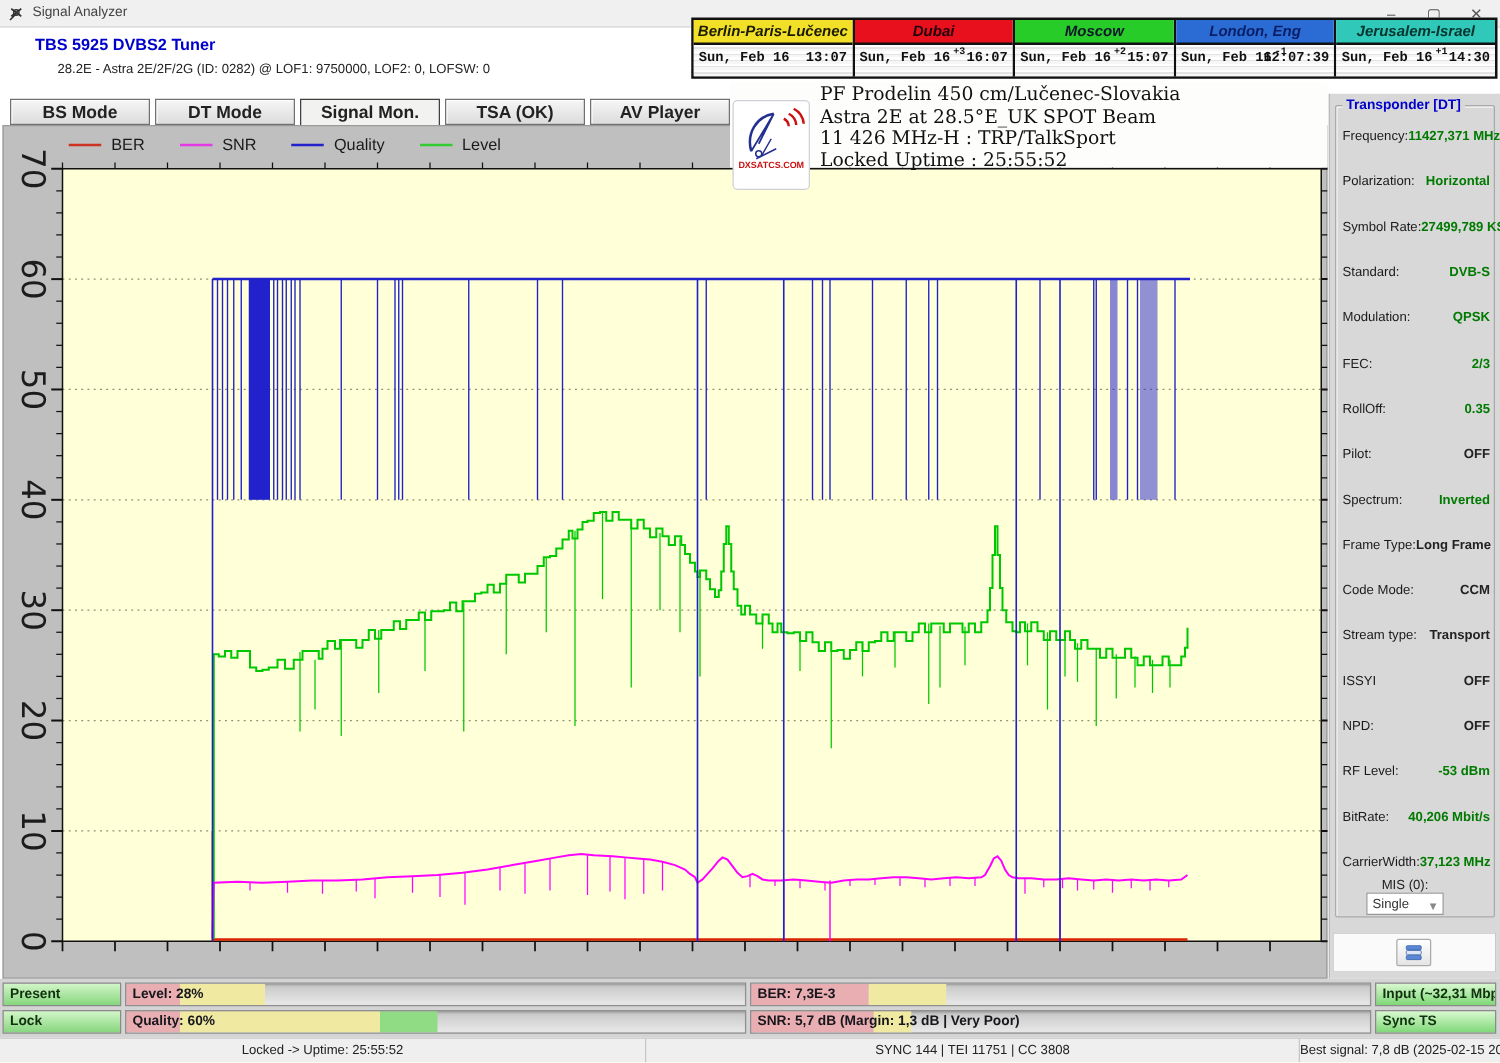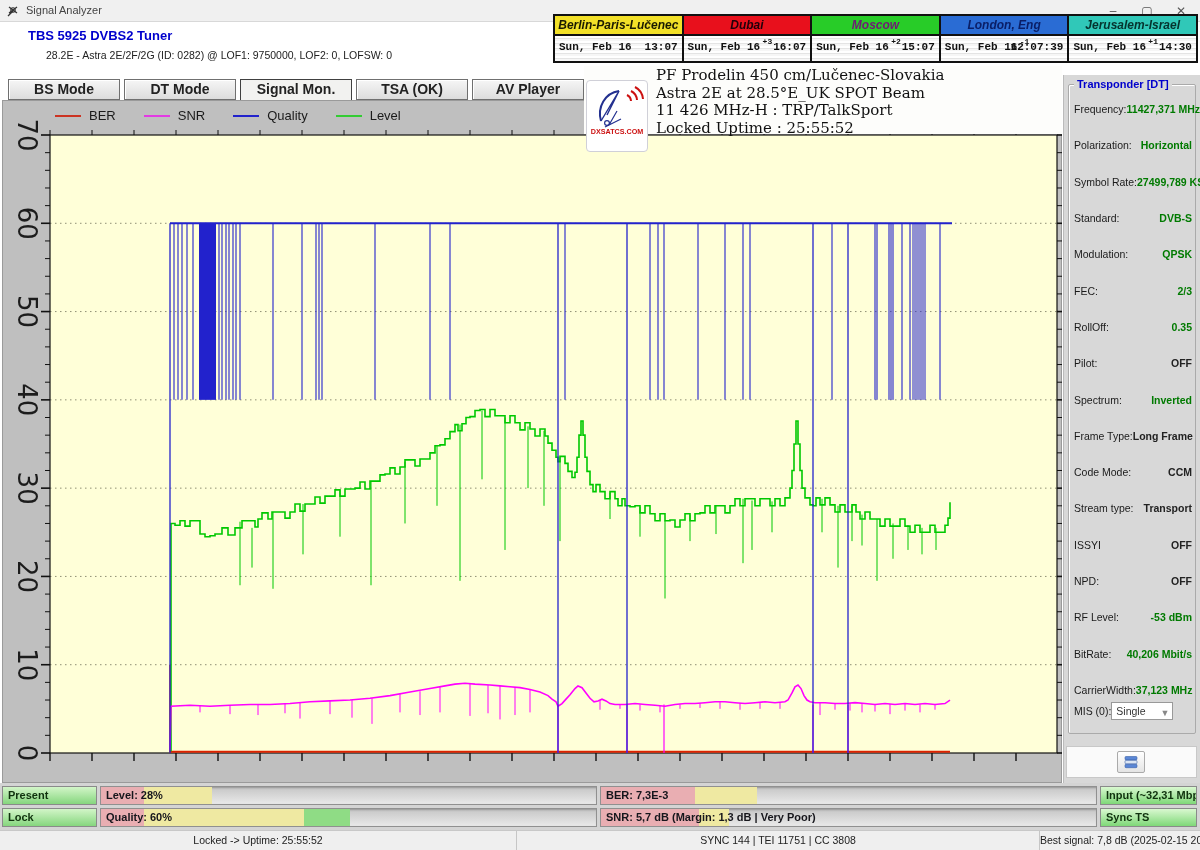--- a/index.html
+++ b/index.html
@@ -49,21 +49,21 @@
 
   
   #right-panel { left:1063px; top:75px; width:137px; height:708px; background:#d8d8d8; border-left:1px solid #bbb; }
   #groupbox { left:1068px; top:84px; width:128px; height:650px; border:1px solid #aaa; box-shadow:1px 1px 0 #fff inset; border-radius:2px; }
   #groupbox-title { left:1074px; top:78px; font-size:11px; font-weight:bold; color:#0000cc; background:#d8d8d8; padding:0 3px; }
   #tp-rows { left:1074px; top:102px; width:118px; height:595px; display:flex; flex-direction:column; justify-content:space-between; }
   .tp-row { display:flex; justify-content:space-between; align-items:center; height:14px; }
   .tp-label { font-size:10.5px; color:#1a1a1a; white-space:nowrap; }
   .tp-value { font-size:10.5px; font-weight:bold; white-space:nowrap; }
   .tp-green { color:#007a00; } .tp-dark { color:#222; }
-  #mis-row { left:1074px; top:702px; width:100px; display:flex; justify-content:flex-start; align-items:center; }
+  #mis-row { left:1074px; top:702px; width:100px; display:flex; justify-content:center; align-items:center;flex-direction:column; }
   #mis-label { font-size:10.5px; color:#1a1a1a; }
   #mis-select { width:62px; height:18px; background:#fff; border:1px solid #999; font-size:10.5px; color:#333; padding-left:4px; line-height:16px; position:relative; }
   #mis-chevron { position:absolute; right:3px; top:2px; font-size:9px; color:#888; }
   #save-box { left:1066px; top:746px; width:131px; height:32px; background:#fafafa; border:1px solid #c8c8c8; }
   #save-btn { left:1117px; top:751px; width:28px; height:22px; background:linear-gradient(#ffffff,#e4e4e4); border:1px solid #aaa; border-radius:2px; cursor:pointer; }
   #save-icon { left:1124px; top:755px; width:14px; height:14px; }
 
   
   #bottom-area { left:0; top:783px; width:1200px; height:47px; background:#d4d4d4; }
   .bar-row { position:absolute; left:0; width:1200px; height:19px; }
@@ -107,21 +107,21 @@
     </div>
     <div class="clock">
       <div class="clock-head" style="background:#e8101c;color:#20000a">Dubai</div>
       <div class="clock-body">
         <span class="clock-date">Sun, Feb 16</span>
         <span class="clock-offset">+3</span>
         <span class="clock-time">16:07</span>
       </div>
     </div>
     <div class="clock">
-      <div class="clock-head" style="background:#28cc28;color:#701a75">Moscow</div>
+      <div class="clock-head" style="background:#28cc28;color:#0f172a">Moscow</div>
       <div class="clock-body">
         <span class="clock-date">Sun, Feb 16</span>
         <span class="clock-offset">+2</span>
         <span class="clock-time">15:07</span>
       </div>
     </div>
     <div class="clock">
       <div class="clock-head" style="background:#2a6cd4;color:#0a1e66">London, Eng</div>
       <div class="clock-body">
         <span class="clock-date">Sun, Feb 16</span>

